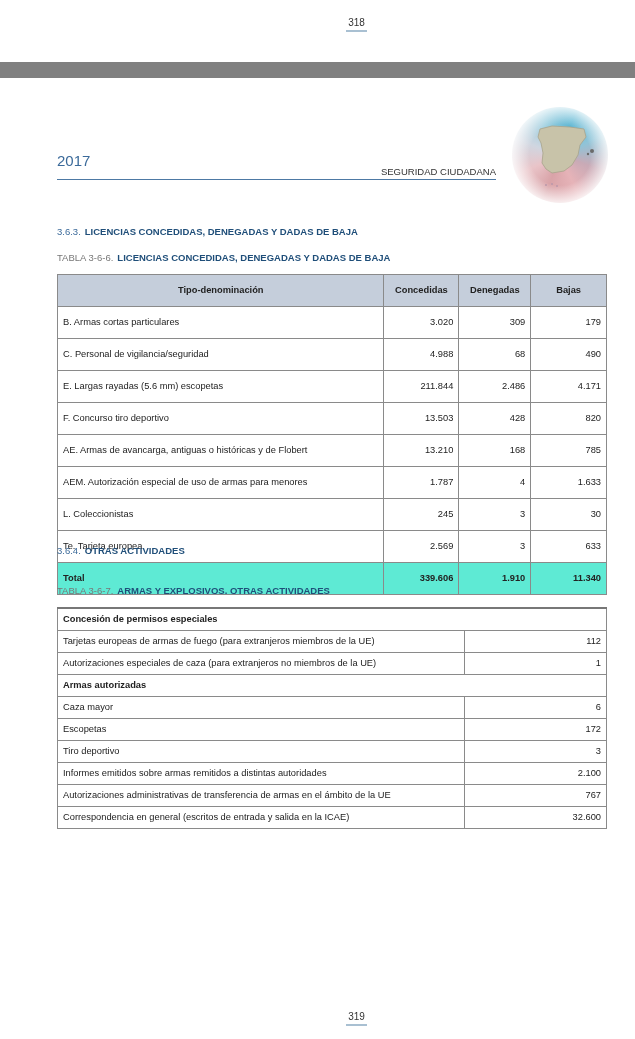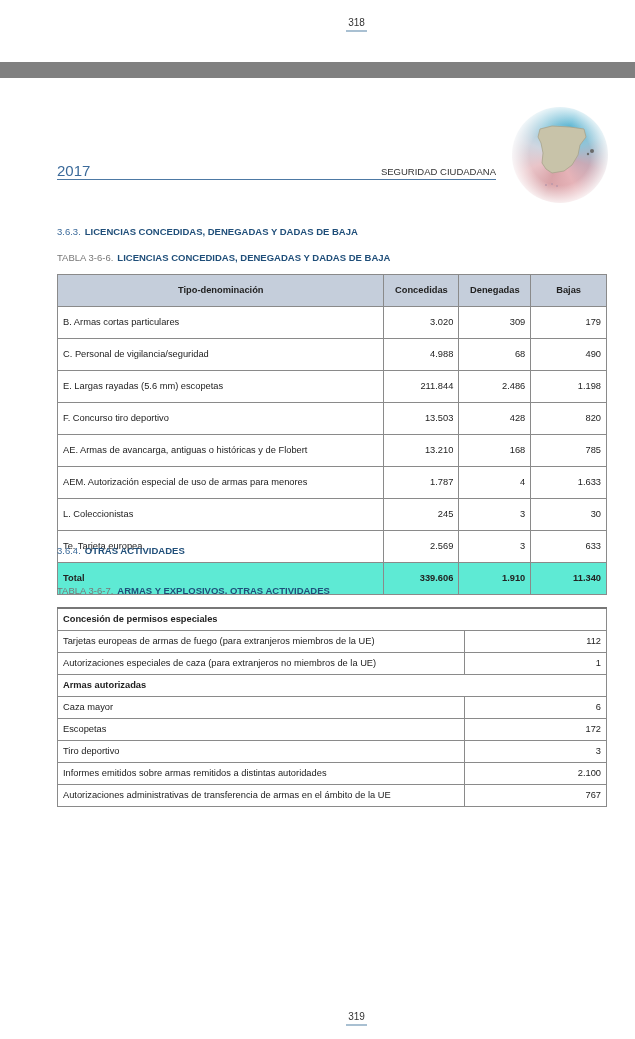--- a/index.html
+++ b/index.html
@@ -14,21 +14,21 @@
   }
   .page-num span { display: inline-block; padding: 0 2px 1px; border-bottom: 2px solid #a9c0d2; line-height: 12px; }
   #pn-top { top: 17px; }
   #pn-bottom { top: 1011px; }
   .grey-band { position: absolute; left: 0; top: 62px; width: 635px; height: 16px; background: #808080; }
 
   .running-head {
     position: absolute; left: 57px; top: 160px; width: 439px; height: 19px;
     border-bottom: 1px solid #4d79a4;
   }
-  .rh-year { position: absolute; left: 0; bottom: 0; font-size: 15px; color: #3b6a9a; }
+  .rh-year { position: absolute; left: 0; bottom: 10px; font-size: 15px; color: #3b6a9a; }
   .rh-title { position: absolute; right: 0; bottom: 2px; font-size: 9.5px; color: #333; letter-spacing: 0; }
   .emblem {
     position: absolute; left: 512px; top: 107px; width: 96px; height: 96px; border-radius: 50%;
     background:
       radial-gradient(circle at 50% 50%, rgba(255,255,255,0) 45%, rgba(255,255,255,0.85) 72%),
       conic-gradient(from 200deg, #d9a3a8, #e9c4c8, #d0d6e0, #9ccfe0, #5fb7d3, #8fc4d8, #c9aab6, #e6b3b8, #d9a3a8);
   }
   .emblem svg { position: absolute; left: 0; top: 0; }
 
   .section-heading { position: absolute; left: 57px; font-size: 9.5px; font-weight: bold; color: #1f4e79; }
@@ -108,21 +108,21 @@
       <tr>
         <td>C. Personal de vigilancia/seguridad</td>
         <td class="num">4.988</td>
         <td class="num">68</td>
         <td class="num">490</td>
       </tr>
       <tr>
         <td>E. Largas rayadas (5.6 mm) escopetas</td>
         <td class="num">211.844</td>
         <td class="num">2.486</td>
-        <td class="num">1.198</td>
+        <td class="num">4.171</td>
       </tr>
       <tr>
         <td>F. Concurso tiro deportivo</td>
         <td class="num">13.503</td>
         <td class="num">428</td>
         <td class="num">820</td>
       </tr>
       <tr>
         <td>AE. Armas de avancarga, antiguas o históricas y de Flobert</td>
         <td class="num">13.210</td>
@@ -198,16 +198,20 @@
         <td class="num">3</td>
       </tr>
       <tr>
         <td>Informes emitidos sobre armas remitidos a distintas autoridades</td>
         <td class="num">2.100</td>
       </tr>
       <tr>
         <td>Autorizaciones administrativas de transferencia de armas en el ámbito de la UE</td>
         <td class="num">767</td>
       </tr>
+      <tr>
+        <td>Correspondencia en general (escritos de entrada y salida en la ICAE)</td>
+        <td class="num">32.600</td>
+      </tr>
     </tbody>
 </table>
 
 <div class="page-num" id="pn-bottom"><span>319</span></div>
 
 </body></html>

